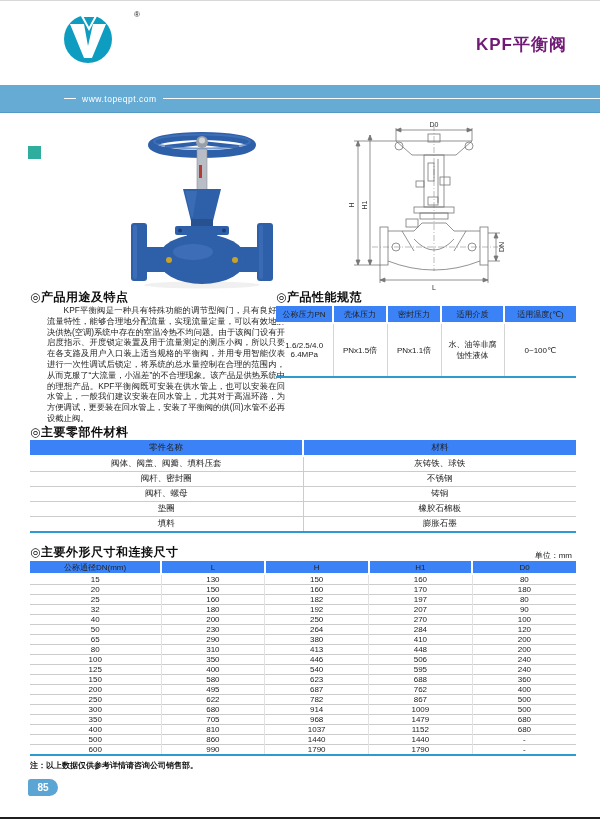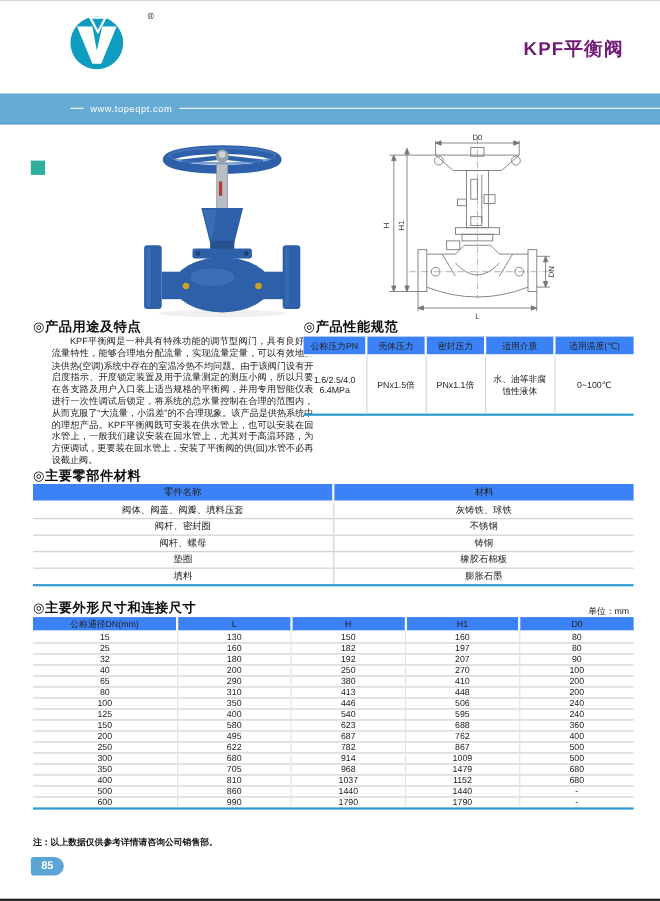--- a/index.html
+++ b/index.html
@@ -279,20 +279,27 @@
       </thead>
       <tbody>
           <tr>
             <td>15</td>
             <td>130</td>
             <td>150</td>
             <td>160</td>
             <td>80</td>
           </tr>
           <tr>
+            <td>20</td>
+            <td>150</td>
+            <td>160</td>
+            <td>170</td>
+            <td>180</td>
+          </tr>
+          <tr>
             <td>25</td>
             <td>160</td>
             <td>182</td>
             <td>197</td>
             <td>80</td>
           </tr>
           <tr>
             <td>32</td>
             <td>180</td>
             <td>192</td>
@@ -300,20 +307,27 @@
             <td>90</td>
           </tr>
           <tr>
             <td>40</td>
             <td>200</td>
             <td>250</td>
             <td>270</td>
             <td>100</td>
           </tr>
           <tr>
+            <td>50</td>
+            <td>230</td>
+            <td>264</td>
+            <td>284</td>
+            <td>120</td>
+          </tr>
+          <tr>
             <td>65</td>
             <td>290</td>
             <td>380</td>
             <td>410</td>
             <td>200</td>
           </tr>
           <tr>
             <td>80</td>
             <td>310</td>
             <td>413</td>

